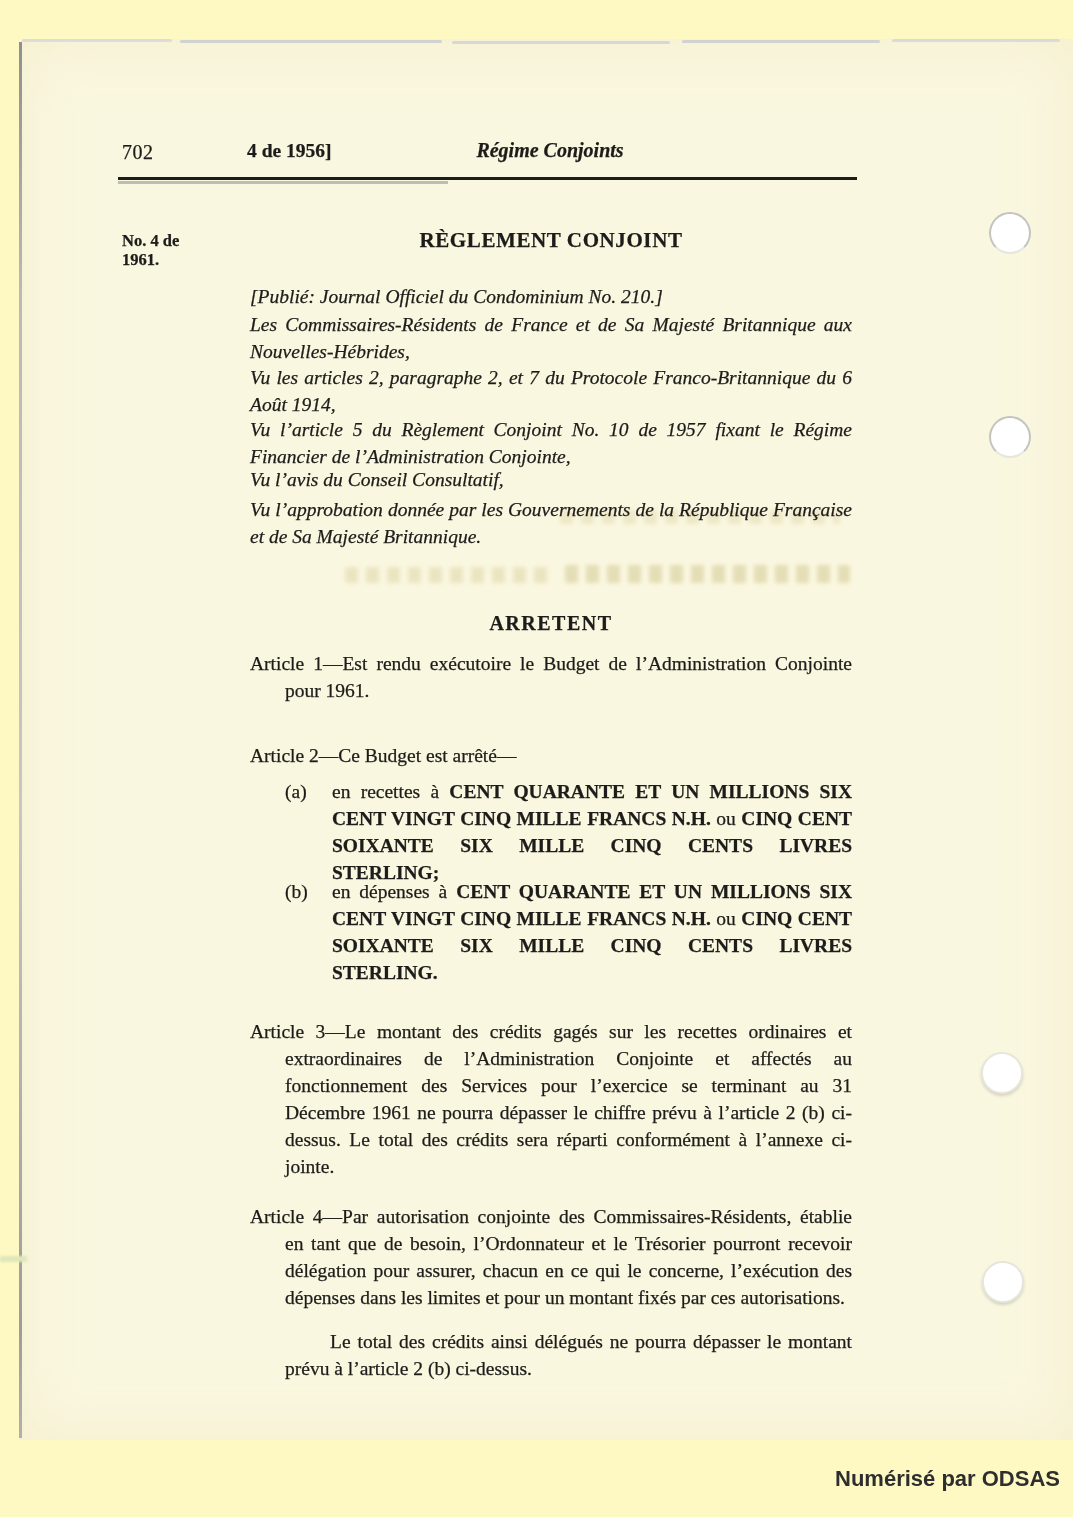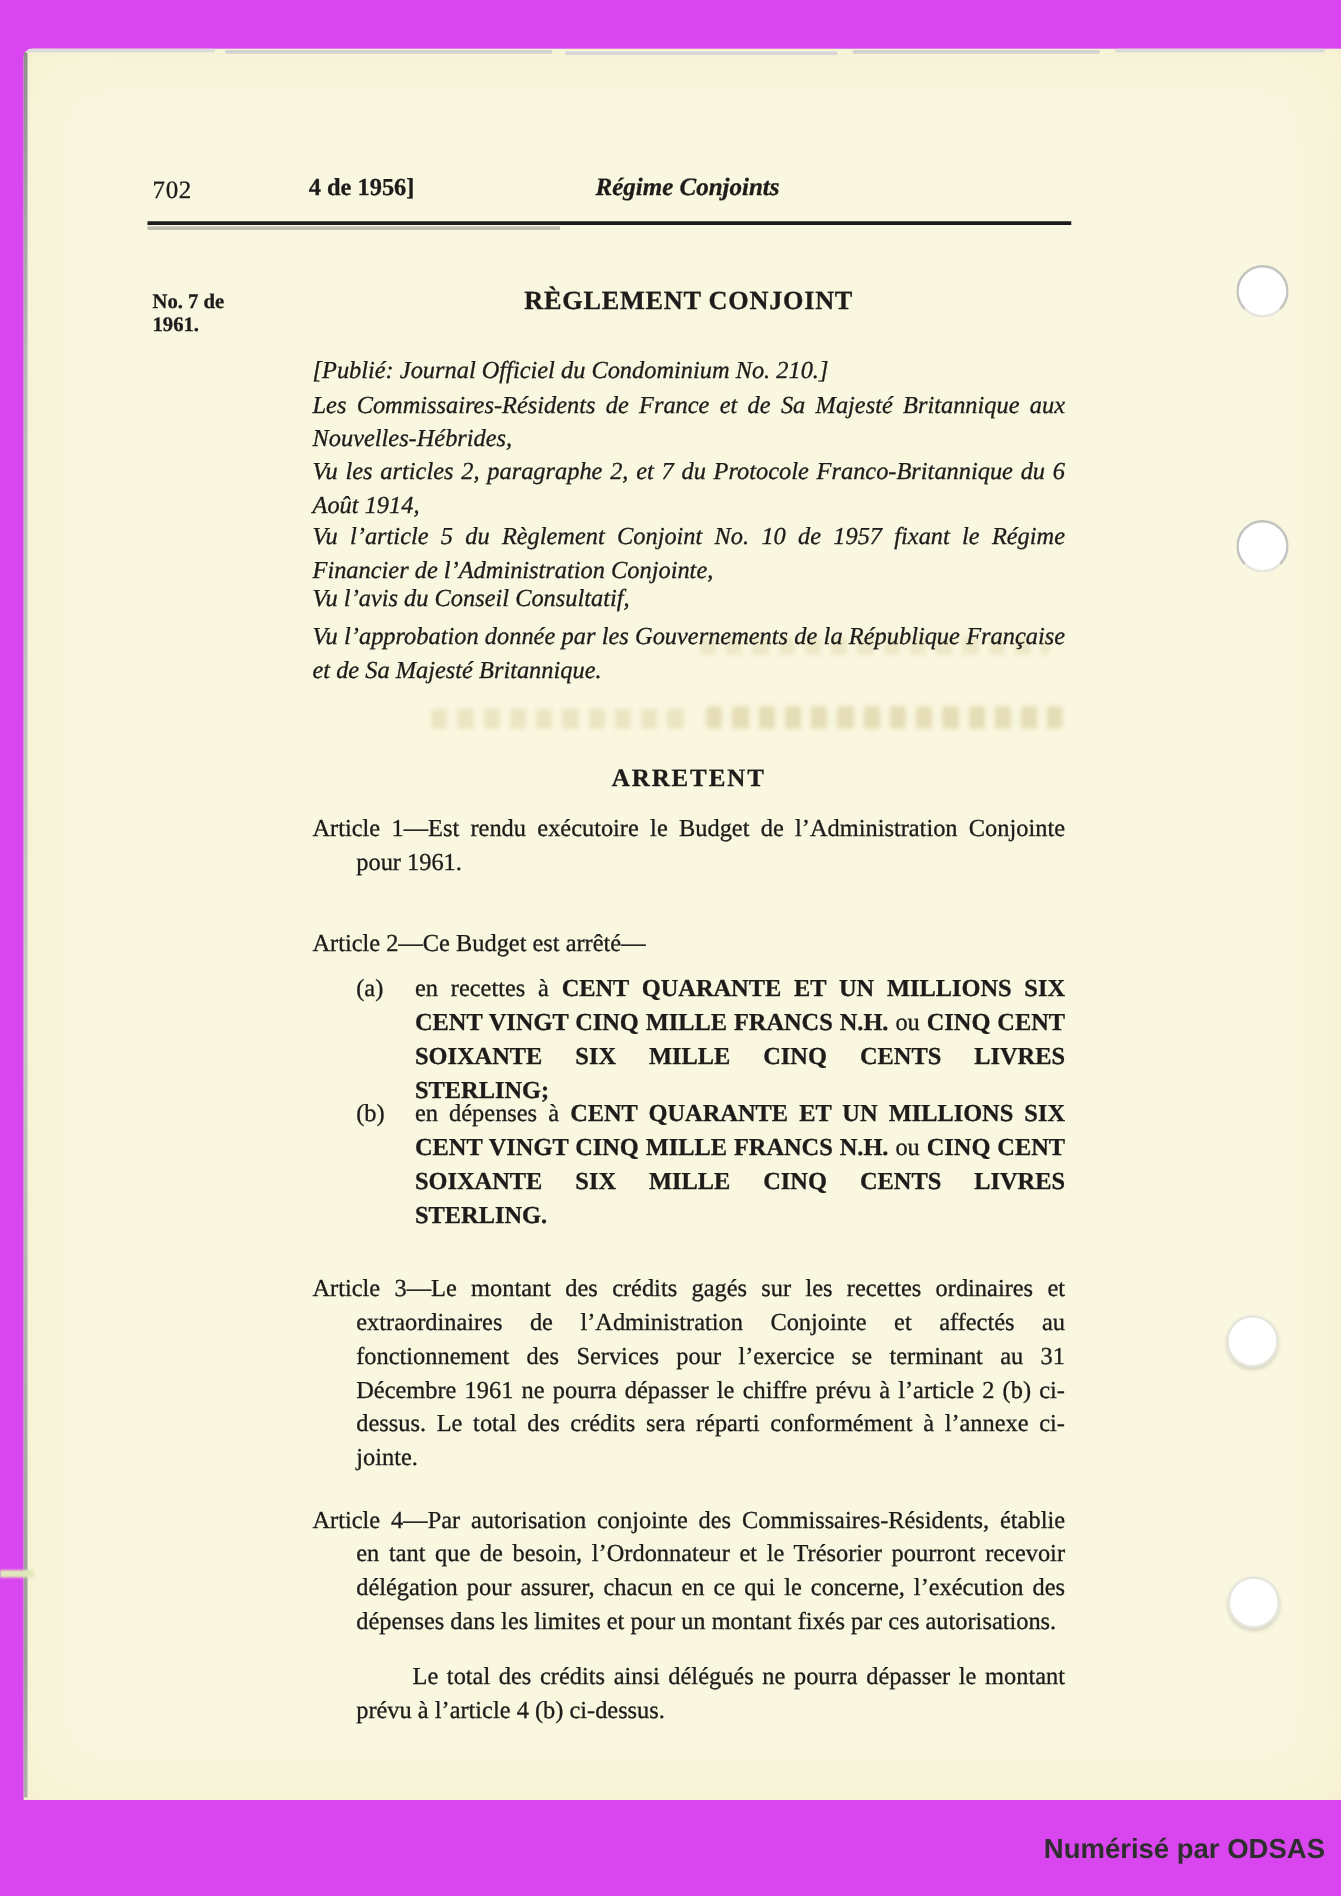--- a/index.html
+++ b/index.html
@@ -1,18 +1,18 @@
 <!DOCTYPE html>
 <html><head>
 <meta charset="utf-8">
 <style>
   html,body{margin:0;padding:0;background:#e9e9e9;}
   .scan{
     position:relative;width:1073px;height:1517px;margin:0 auto;
-    background:#d946ef;overflow:hidden;
+    background:#fef9c3;overflow:hidden;
     font-family:"Liberation Serif", serif;
   }
   .paper{
     position:absolute;left:19px;top:39px;width:1054px;height:1401px;
     background:#FAF7E0;border-top-left-radius:7px;
     box-shadow:inset 0 0 60px rgba(240,233,190,.6);
   }
   .edge-seg{position:absolute;height:3px;border-radius:2px;}
   .left-edge{
     position:absolute;left:19px;top:42px;width:3px;height:1396px;
@@ -83,21 +83,21 @@
   <div class="ghost" style="left:560px;top:510px;width:280px;height:14px;opacity:.5;"></div>
   <div class="ghost" style="left:345px;top:567px;width:205px;opacity:.6;"></div>
   <div class="ghost" style="left:565px;top:565px;width:285px;height:18px;opacity:.85;"></div>
 
   <div class="t pagenum">702</div>
   <div class="t issue">4 de 1956]</div>
   <div class="t running">Régime Conjoints</div>
   <div class="rule-main"></div>
   <div class="rule-shadow"></div>
 
-  <div class="t marginnote">No. 7 de 1961.</div>
+  <div class="t marginnote">No. 4 de 1961.</div>
 
   <div class="t doctitle">RÈGLEMENT CONJOINT</div>
 
   <div class="t serif19 pre ital" style="top:283px;">[Publié: Journal Officiel du Condominium No. 210.]</div>
 
   <div class="t serif19 pre ital just" style="top:311px;">Les Commissaires-Résidents de France et de Sa Majesté Britannique aux Nouvelles-Hébrides,</div>
   <div class="t serif19 pre ital just" style="top:364px;">Vu les articles 2, paragraphe 2, et 7 du Protocole Franco-Britannique du 6 Août 1914,</div>
   <div class="t serif19 pre ital just" style="top:416px;">Vu l’article 5 du Règlement Conjoint No. 10 de 1957 fixant le Régime Financier de l’Administration Conjointe,</div>
   <div class="t serif19 pre ital" style="top:466px;">Vu l’avis du Conseil Consultatif,</div>
   <div class="t serif19 pre ital just" style="top:496px;">Vu l’approbation donnée par les Gouvernements de la République Française et de Sa Majesté Britannique.</div>
@@ -114,17 +114,17 @@
   </div>
 
   <div class="t serif19 item" style="top:878px;">
     <span class="marker">(b)</span>
     <div class="itxt"><span>en dépenses à </span><b>CENT QUARANTE ET UN MILLIONS SIX CENT VINGT CINQ MILLE FRANCS N.H. </b><span>ou </span><b>CINQ CENT SOIXANTE SIX MILLE CINQ CENTS LIVRES STERLING.</b></div>
   </div>
 
   <div class="t serif19 hang just" style="top:1018px;">Article 3—Le montant des crédits gagés sur les recettes ordinaires et extraordinaires de l’Administration Conjointe et affectés au fonctionnement des Services pour l’exercice se terminant au 31 Décembre 1961 ne pourra dépasser le chiffre prévu à l’article 2 (b) ci-dessus. Le total des crédits sera réparti conformément à l’annexe ci-jointe.</div>
 
   <div class="t serif19 hang just" style="top:1203px;">Article 4—Par autorisation conjointe des Commissaires-Résidents, établie en tant que de besoin, l’Ordonnateur et le Trésorier pourront recevoir délégation pour assurer, chacun en ce qui le concerne, l’exécution des dépenses dans les limites et pour un montant fixés par ces autorisations.</div>
-  <div class="t serif19 p2last just" style="top:1328px;">Le total des crédits ainsi délégués ne pourra dépasser le montant prévu à l’article 4 (b) ci-dessus.</div>
+  <div class="t serif19 p2last just" style="top:1328px;">Le total des crédits ainsi délégués ne pourra dépasser le montant prévu à l’article 2 (b) ci-dessus.</div>
 
   <div class="watermark">Numérisé par ODSAS</div>
 
 </div>
 
 </body></html>

